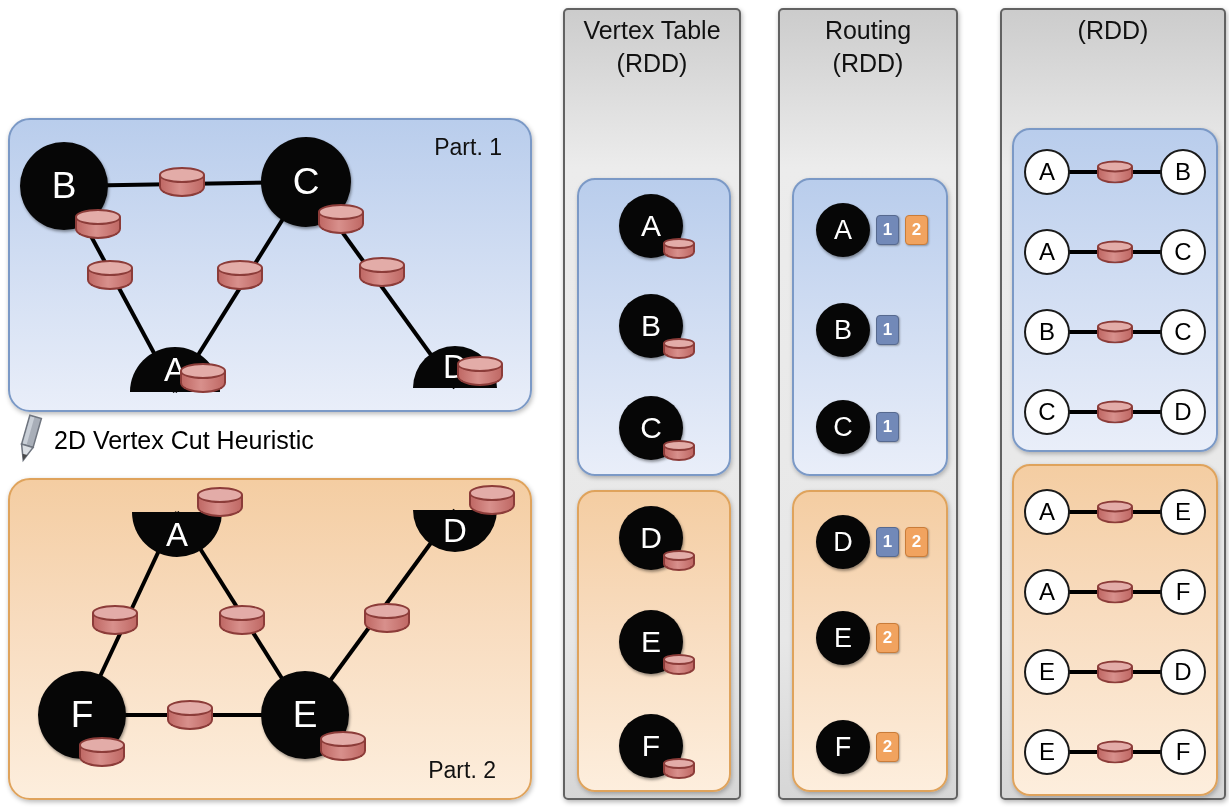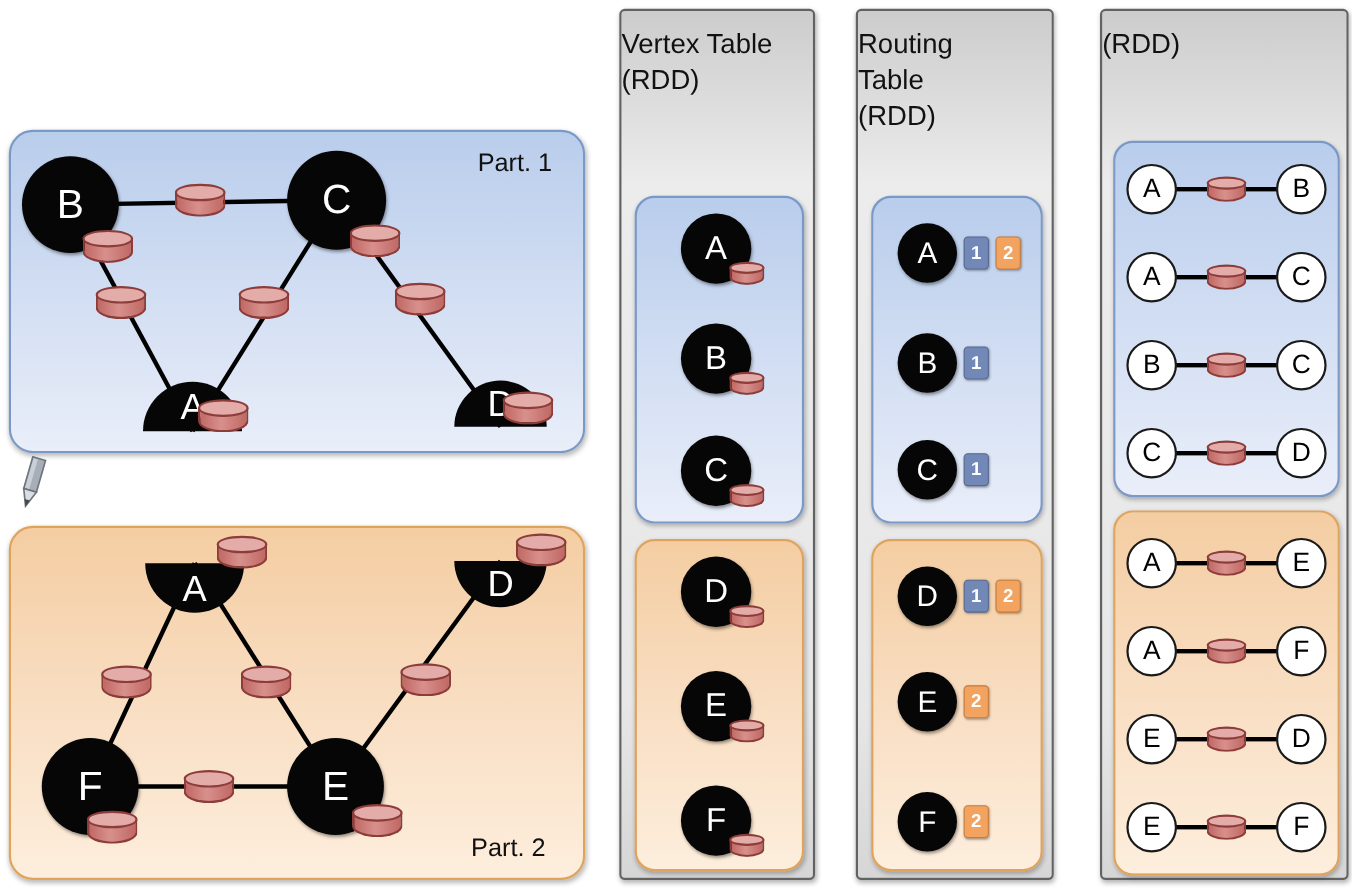--- a/index.html
+++ b/index.html
@@ -40,21 +40,21 @@
   .cyl.md { width:32px; height:21px; }
   .cyl.sm { width:36px; height:23px; }
 
   
   .col { position:absolute; top:8px; height:792px; border:2px solid #626262; border-radius:5px;
          background:linear-gradient(180deg,#cccccc 0%,#ececec 20%,#e7e7e7 80%,#d6d6d6 100%);
          box-shadow:1px 2px 5px rgba(0,0,0,.3); }
   .vertex-col  { left:563px;  width:178px; }
   .routing-col { left:778px;  width:180px; }
   .edge-col    { left:1000px; width:226px; }
-  .col-title { position:absolute; top:14px; left:0; right:0; text-align:left; font-size:25px;
+  .col-title { position:absolute; top:4px; left:0; right:0; text-align:center; font-size:25px;
                line-height:1.32; color:#111; }
   .inner { position:absolute; border-radius:18px; box-shadow:1px 2px 4px rgba(0,0,0,.25); }
 
   
   .vt-blue   { left:12px; top:168px; width:154px; height:298px; }
   .vt-orange { left:12px; top:480px; width:154px; height:302px; }
   .vt-item { position:absolute; left:0; width:100%; height:96px; }
   .bv { background:#060606; color:#fff; border-radius:50%; display:flex; align-items:center;
         justify-content:center; box-shadow:1px 2px 3px rgba(0,0,0,.4); }
   .vt-item .bv { position:absolute; left:40px; top:0; width:64px; height:64px; font-size:30px; }
@@ -123,20 +123,21 @@
 
   <div class="heuristic">
     <svg width="30" height="52" viewBox="0 0 30 52">
       <g transform="rotate(16 15 26)">
         <rect x="9" y="2" width="12" height="30" fill="#a8aeb8" stroke="#6e747e" stroke-width="1.5"></rect>
         <rect x="10" y="3" width="4" height="28" fill="#c9cfd7"></rect>
         <polygon points="9,32 21,32 15,47" fill="#dadee3" stroke="#6e747e" stroke-width="1.5"></polygon>
         <polygon points="12.5,41 17.5,41 15,47" fill="#4a4a4a"></polygon>
       </g>
     </svg>
+    <div class="txt">2D Vertex Cut Heuristic</div>
   </div>
 
   <div class="part part-orange part2">
     <svg class="edges" width="524" height="322">
       <line x1="167" y1="32" x2="72" y2="235" stroke="#000" stroke-width="4"></line>
       <line x1="167" y1="32" x2="295" y2="235" stroke="#000" stroke-width="4"></line>
       <line x1="445" y1="30" x2="295" y2="235" stroke="#000" stroke-width="4"></line>
       <line x1="72" y1="235" x2="295" y2="235" stroke="#000" stroke-width="4"></line>
     </svg>
     <div class="plabel" style="right:34px; bottom:14px;margin-top:44px;">Part. 2</div>
@@ -209,21 +210,20 @@
             <span>F</span>
           </div>
         <div class="cyl md"></div>
       </div>
     </div>
   </div>
 
   <div class="col routing-col">
     <div class="col-title">
       <div>Routing</div>
-      <div>Table</div>
       <div>(RDD)</div>
     </div>
 
     <div class="inner part-blue rt-blue">
       <div class="rt-row" style="top:22px;">
         <div class="bv">
             <span>A</span>
           </div>
         <div class="sq sq-blue">
             <span>1</span>

